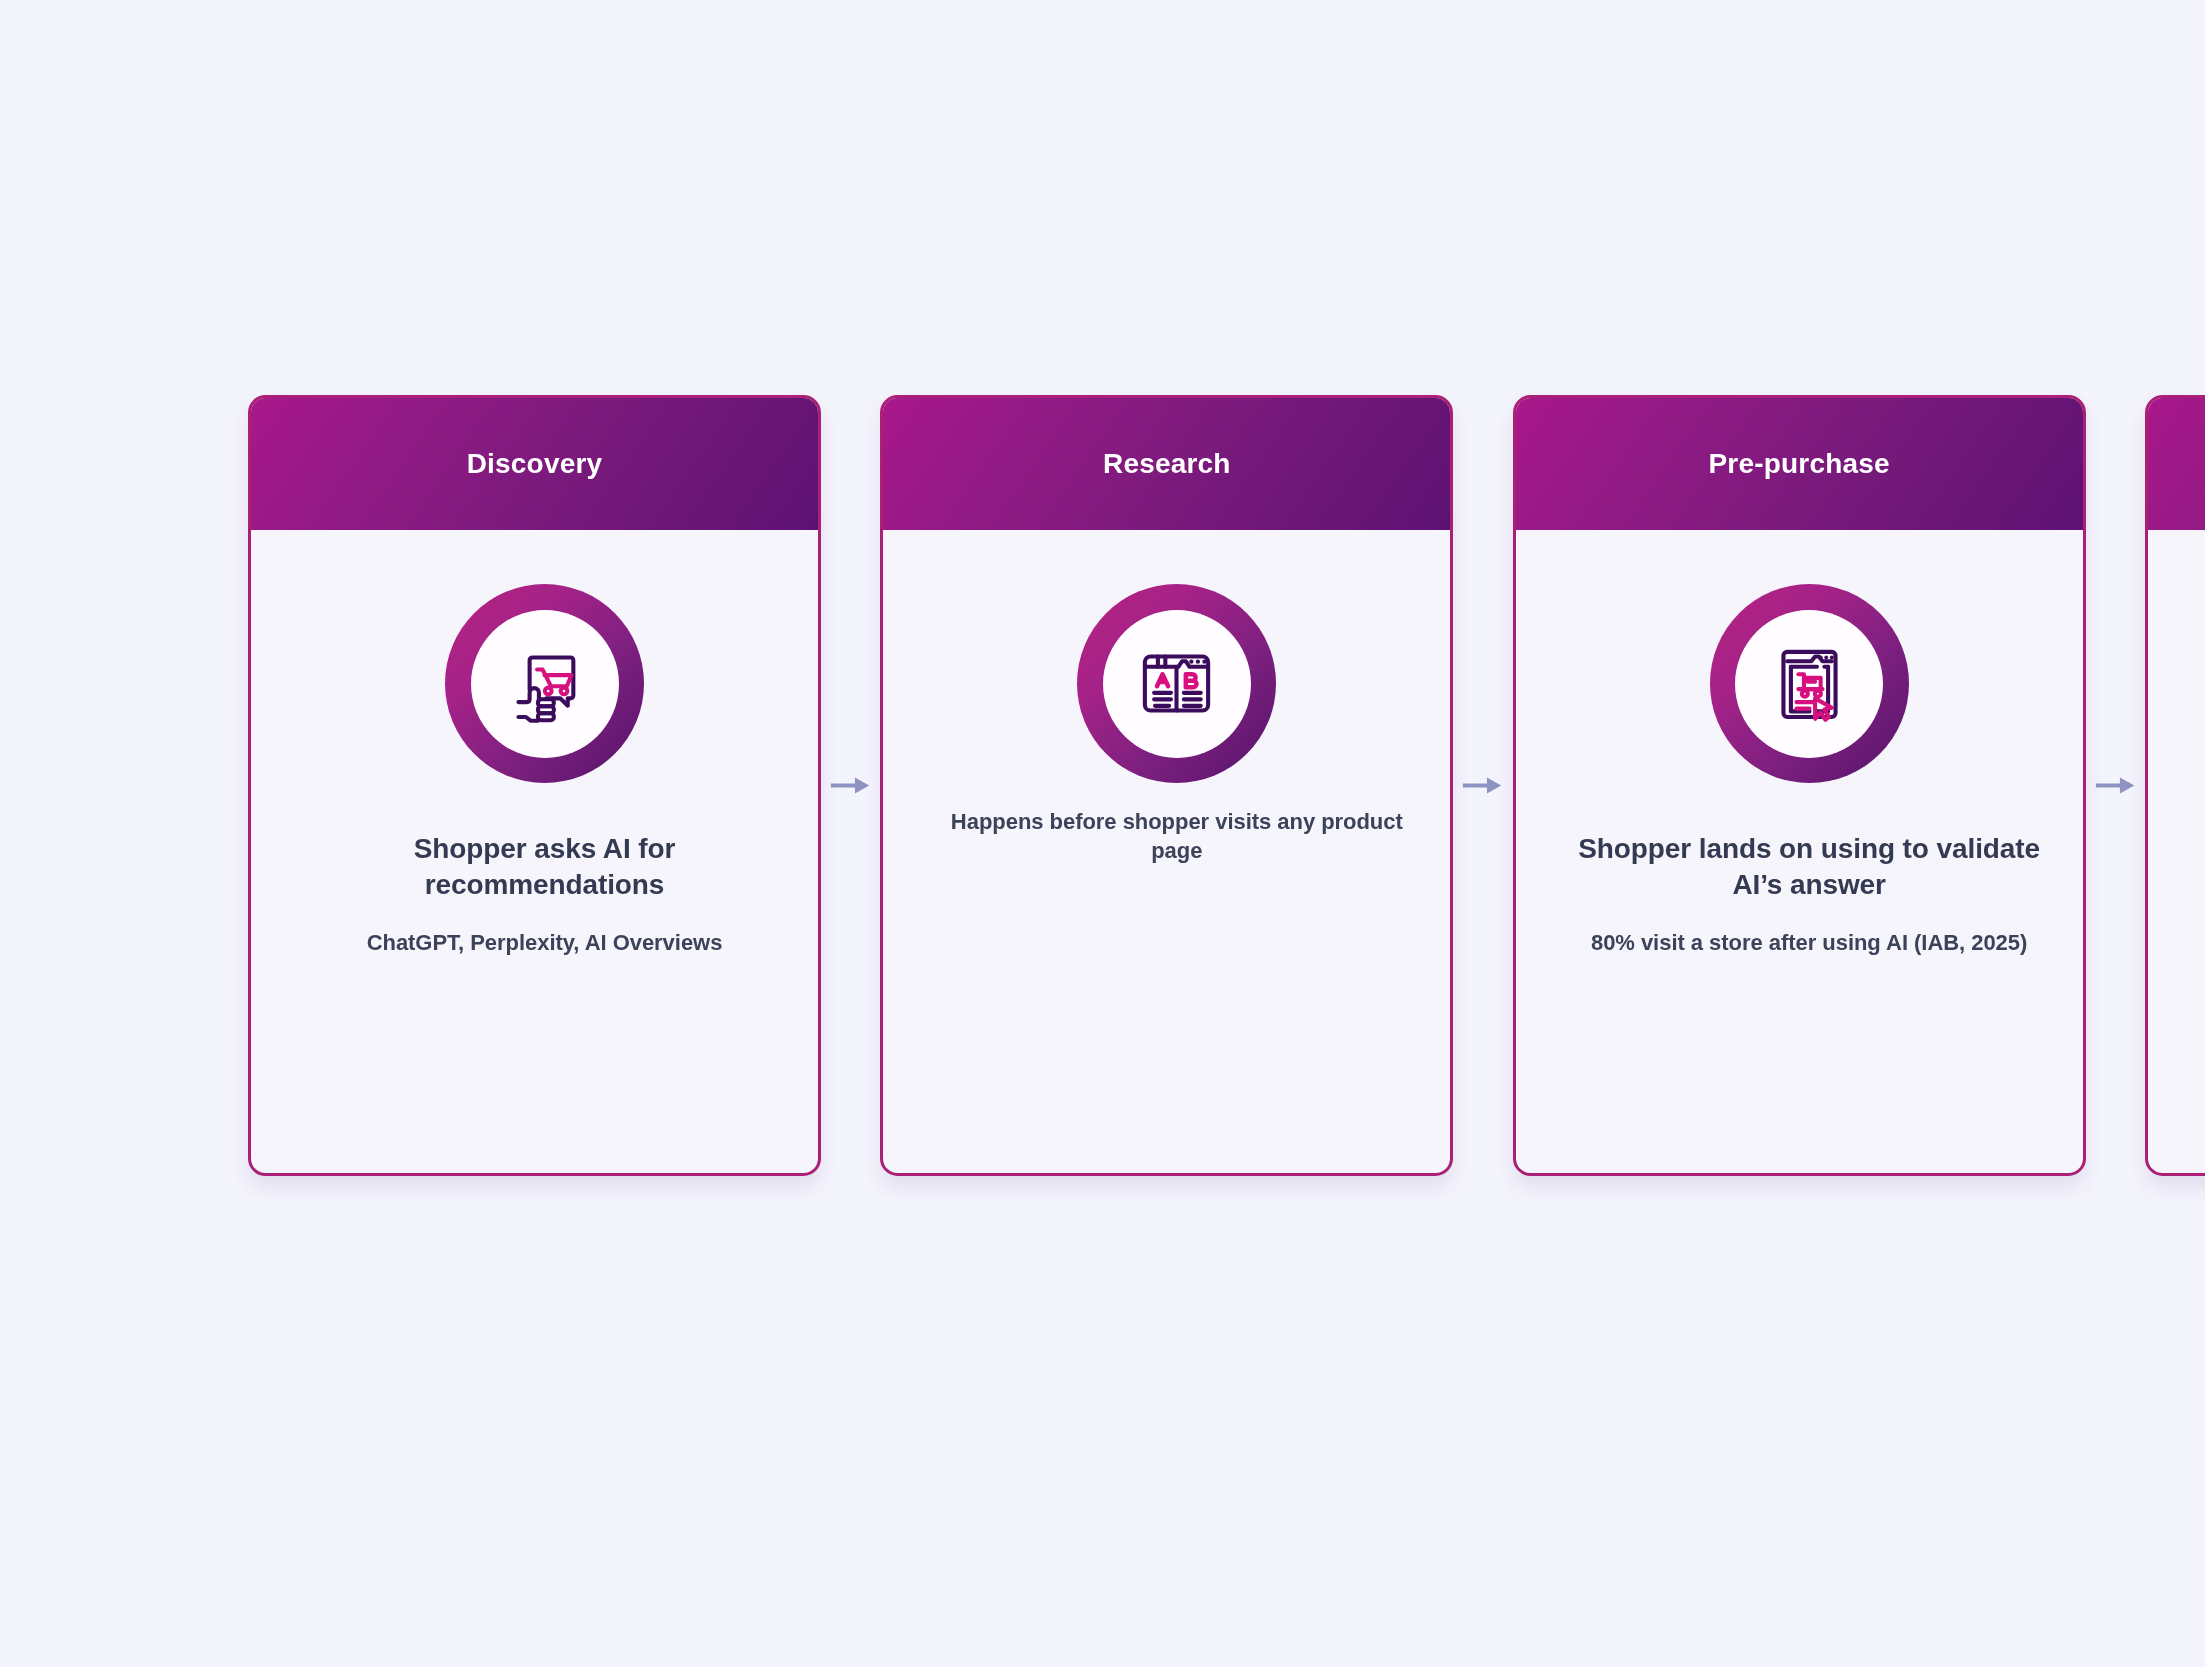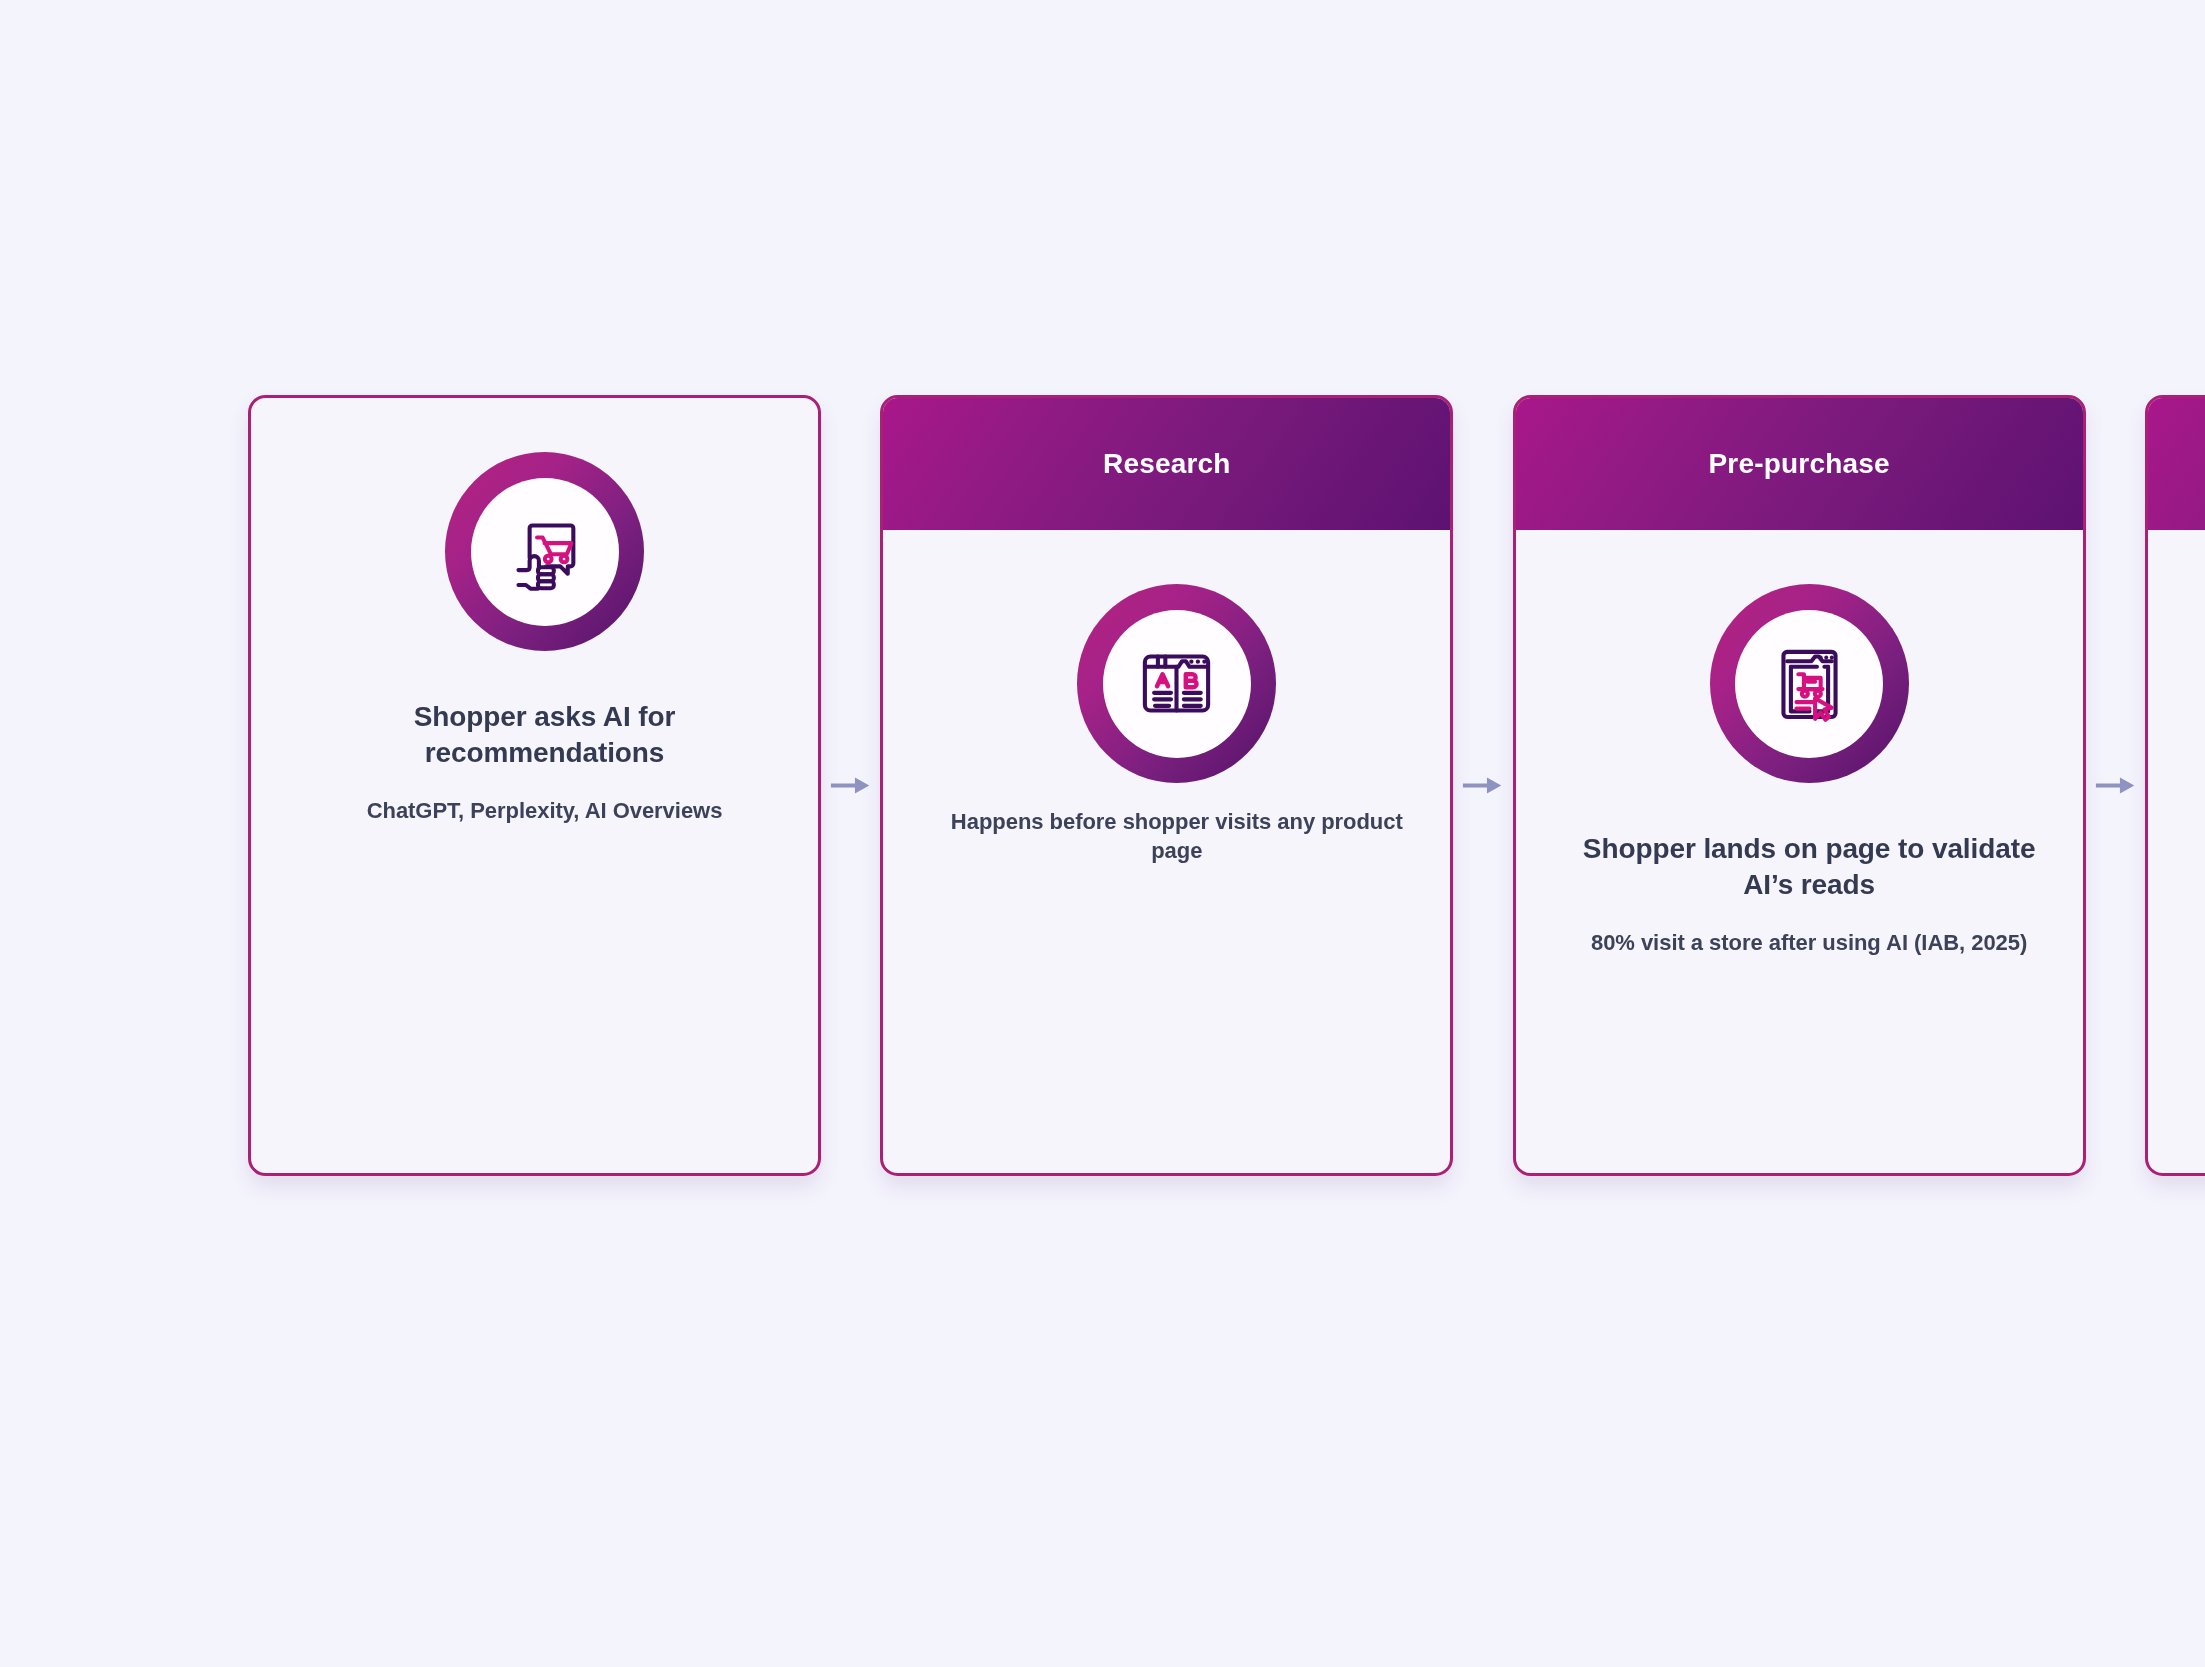--- a/index.html
+++ b/index.html
@@ -150,20 +150,23 @@
     overflow: visible;
   }
 </style>
 </head>
 <body>
 
 <div id="stage">
   <div class="flow-row">
 
     <div class="stage-card">
+      <div class="card-header">
+        <div class="card-header-title">Discovery</div>
+      </div>
       <div class="card-body">
         <div class="icon-ring">
           <svg class="icon-art" viewBox="0 0 100 100">
             <g fill="none" stroke="#3c0c5c" stroke-width="4.4" stroke-linecap="round" stroke-linejoin="round">
               <path d="M34 57 V25 a3 3 0 0 1 3-3 H78 a3 3 0 0 1 3 3 V63 a3 3 0 0 1 -3 3 H75 v8 l-8-8 H52"></path>
               <path d="M22 70 h9 c2 0 3-1 3-3 V60 a5 5 0 0 1 10 0 v8"></path>
               <rect x="43" y="67" width="17" height="7.5" rx="3.2"></rect>
               <rect x="43" y="74.5" width="17" height="7.5" rx="3.2"></rect>
               <rect x="43" y="82" width="17" height="7.5" rx="3.2"></rect>
               <path d="M22 86 h8 l5 4 h8"></path>
@@ -248,21 +251,21 @@
               <path d="M38 40 h6 v16 h18 V44 H44"></path>
               <path d="M38 56 h26"></path>
               <circle cx="45" cy="61" r="3.2"></circle>
               <circle cx="59" cy="61" r="3.2"></circle>
               <path d="M48 48 h8"></path>
               <path d="M36 70 h18 M36 77 h14"></path>
               <path d="M56 66 l0 22 l6 -7 l5 8 l4 -3 l-5 -8 l8 -2 z"></path>
             </g>
           </svg>
         </div>
-        <div class="card-title">Shopper lands on page to validate AI’s reads</div>
+        <div class="card-title">Shopper lands on using to validate AI’s answer</div>
         <div class="card-sub">80% visit a store after using AI (IAB, 2025)</div>
       </div>
     </div>
 
     <div class="connector">
       <svg class="connector-arrow" viewBox="0 0 92 56">
         <path d="M2 28 H58" stroke="#8e93c2" stroke-width="9" stroke-linecap="butt" fill="none"></path>
         <path d="M56 10 L88 28 L56 46 Z" fill="#8e93c2"></path>
       </svg>
     </div>

